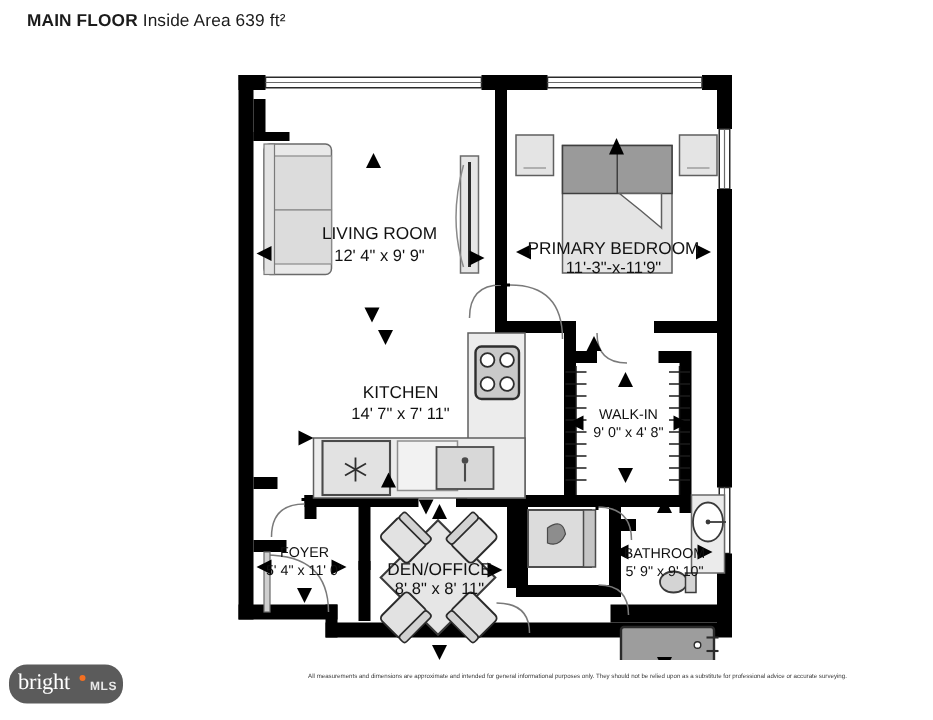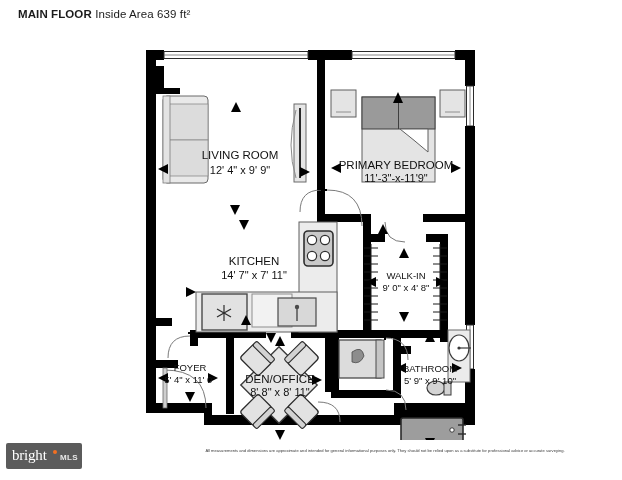--- a/index.html
+++ b/index.html
@@ -29,21 +29,21 @@
     font-size: 11.5px;
     color: #1b1b1b;
     letter-spacing: 0.1px;
     white-space: nowrap;
   }
   .header-title .bold {
     font-weight: bold;
   }
   .plan-wrap {
     position: absolute;
-    left: 0;
+    left: 13px;
     top: 30px;
     width: 564px;
     height: 410px;
   }
   svg.plan {
     display: block;
   }
   .footer {
     position: absolute;
     left: 0;
@@ -61,21 +61,21 @@
     color: #3a3a3a;
     text-align: center;
   }
   .logo {
     position: absolute;
     left: 6px;
     top: 3px;
     width: 76px;
     height: 26px;
     background: #5b5b5b;
-    border-radius: 2px;
+    border-radius: 12px;
     overflow: hidden;
   }
   .logo-text {
     position: absolute;
     left: 6px;
     top: 4px;
     font-family: "Liberation Serif", serif;
     font-size: 15px;
     color: #ffffff;
     letter-spacing: -0.2px;

